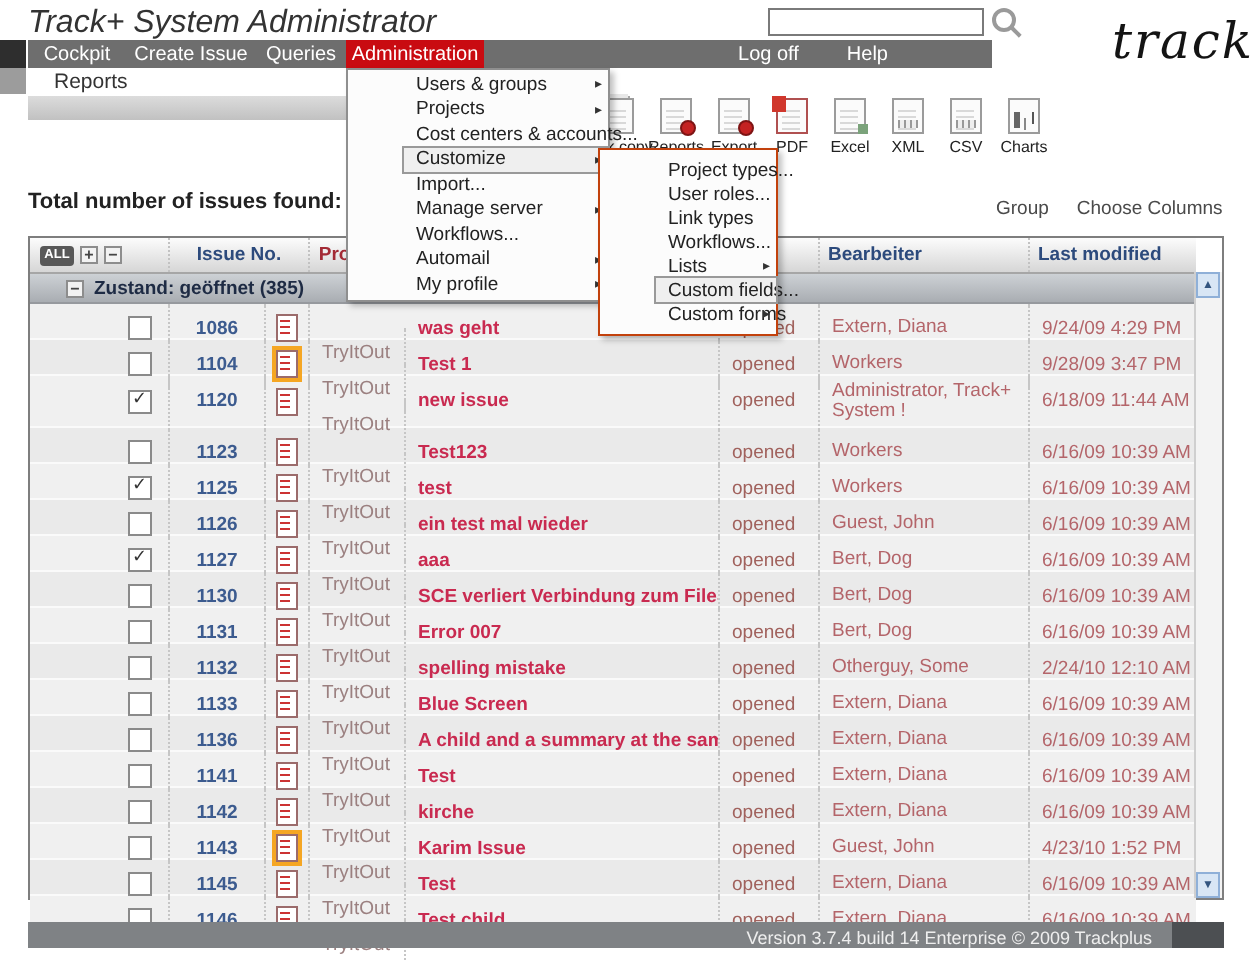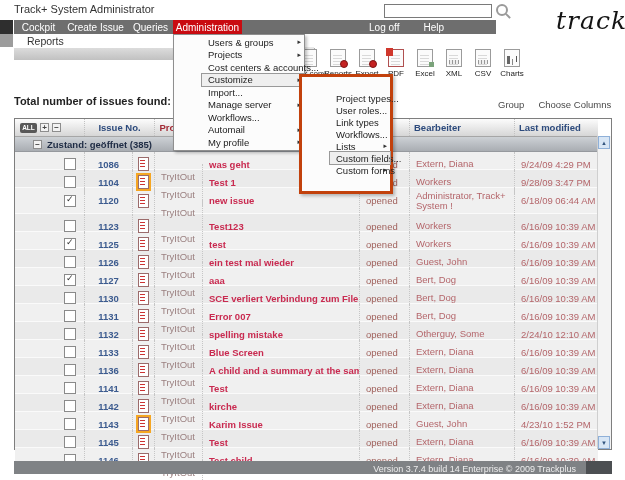--- a/index.html
+++ b/index.html
@@ -2,21 +2,21 @@
 <html><head>
 <meta charset="utf-8">
 <style>
   html,body{margin:0;padding:0;background:#fff;}
   body{width:625px;height:480px;position:relative;overflow:hidden;
        font-family:"Liberation Sans",sans-serif;-webkit-font-smoothing:antialiased;}
 
   .abs{position:absolute;}
 
   
-  .wintitle{left:14px;top:3px;font-size:11px;color:#333;}
+  .wintitle{left:14px;top:3px;font-size:16px;color:#333;font-style:italic;}
 
   
   .searchbox{left:384px;top:4px;width:102px;height:12px;border:1px solid #7a7a7a;
              background:#fff;font-size:10px;padding:0 2px;outline:none;}
   .mag{left:496px;top:4px;width:8px;height:8px;border:2px solid #9a9a9a;border-radius:50%;}
   .mag::after{content:"";position:absolute;width:6px;height:2px;background:#9a9a9a;
               right:-5px;bottom:-3px;transform:rotate(45deg);}
 
   
   .logo{left:512px;top:6px;font-family:"DejaVu Serif",serif;font-style:italic;
@@ -131,22 +131,22 @@
 
   
   .footer{left:14px;top:461px;width:598px;height:13px;background:#7f8285;
       display:flex;align-items:flex-end;justify-content:flex-end;padding-right:36px;
       box-sizing:border-box;font-size:9px;color:#eee;}
   .fdark{position:absolute;right:0;top:0;width:26px;height:13px;background:#4c4f52;}
 
   
   .drop{left:173px;top:34px;width:130px;background:#fcfcfc;border:1px solid #8f8f8f;
       box-shadow:2px 2px 3px rgba(0,0,0,.25);z-index:30;padding:1px 0;}
-  .sub{left:299px;top:74px;width:88px;background:#fcfcfc;border:3px solid #c2410c;
-      box-shadow:2px 2px 3px rgba(0,0,0,.25);z-index:31;padding:15px 0;}
+  .sub{left:299px;top:74px;width:88px;background:#fcfcfc;border:1px solid #c2410c;
+      box-shadow:2px 2px 3px rgba(0,0,0,.25);z-index:31;padding:4px 0;}
   .mi{height:12.5px;display:flex;align-items:center;font-size:9.5px;color:#222;
       padding:0 6px;position:relative;cursor:pointer;white-space:nowrap;margin-left:28px;}
   .sub .mi{height:12px;}
   .mi .arr{position:absolute;right:3px;font-size:7px;color:#333;}
   .mi.hl{outline:1px solid #999;background:#efefef;}
 </style>
 </head>
 <body>
 
 <div class="abs wintitle">Track+ System Administrator</div>
@@ -279,21 +279,21 @@
           <span class="cb checked"></span>
         </div>
         <div class="cell c-num">1120</div>
         <div class="cell c-icon">
           <span class="rowdoc"></span>
         </div>
         <div class="cell c-proj">TryItOut</div>
         <div class="cell c-title">new issue</div>
         <div class="cell c-status">opened</div>
         <div class="cell c-bearb">Administrator, Track+ System !</div>
-        <div class="cell c-date">6/18/09 06:44 AM</div>
+        <div class="cell c-date">6/18/09 11:44 AM</div>
       </div>
       <div class="row rcols alt">
         <div class="cell c-check">
           <span class="cb"></span>
         </div>
         <div class="cell c-num">1123</div>
         <div class="cell c-icon">
           <span class="rowdoc"></span>
         </div>
         <div class="cell c-proj">TryItOut</div>

